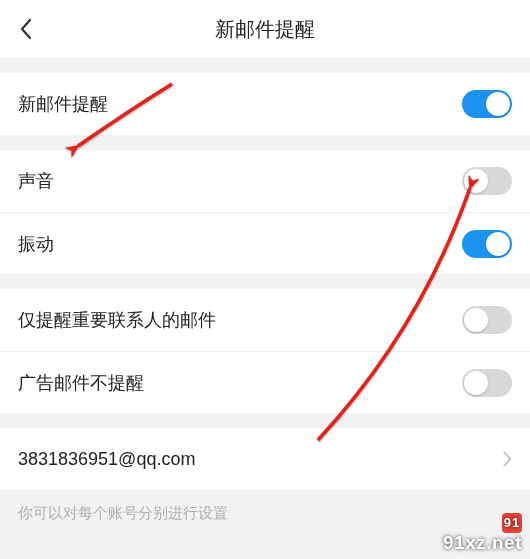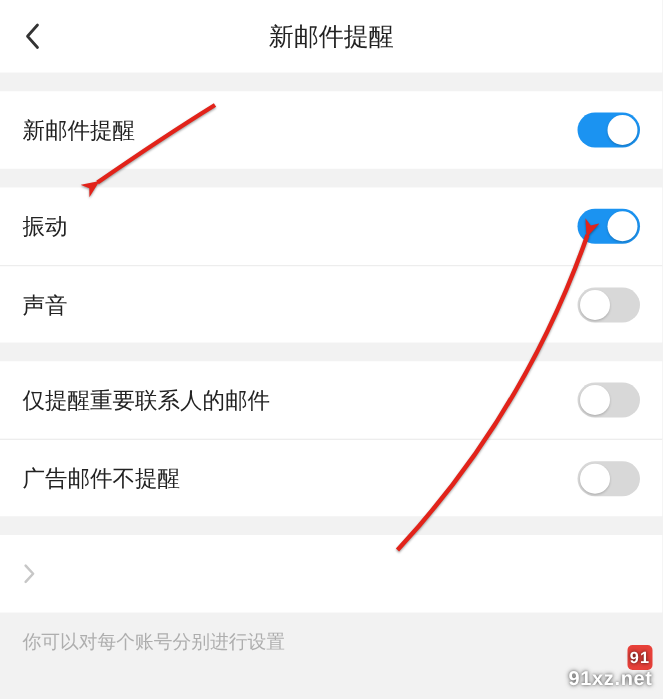--- a/index.html
+++ b/index.html
@@ -110,21 +110,21 @@
       justify-content: flex-end;
       gap: 4px;
     }
     .watermark .wm-top .glyph {
       width: 20px; height: 20px; border-radius: 4px;
       background: #e8413a;
       display: inline-flex; align-items: center; justify-content: center;
       color: #fff; font-size: 13px; font-weight: 700;
     }
     .watermark .wm-bottom {
-      font-size: 16px;
+      font-size: 19px;
       font-weight: 700;
       letter-spacing: 0.5px;
     }
   </style>
 </head>
 <body>
 
 <div class="header">
   <div class="back-icon">
     <svg width="14" height="22" viewBox="0 0 14 22">
@@ -140,46 +140,47 @@
   <div class="row">
     <span>新邮件提醒</span>
     <div class="toggle on"></div>
   </div>
 </div>
 
 <div class="section-gap"></div>
 
 <div class="group">
   <div class="row">
+    <span>声音</span>
+    <div class="toggle off"></div>
+  </div>
+  <div class="row">
     <span>振动</span>
     <div class="toggle on"></div>
   </div>
-  <div class="row">
-    <span>声音</span>
-    <div class="toggle off"></div>
-  </div>
 </div>
 
 <div class="section-gap"></div>
 
 <div class="group">
   <div class="row">
     <span>仅提醒重要联系人的邮件</span>
     <div class="toggle off"></div>
   </div>
   <div class="row">
     <span>广告邮件不提醒</span>
     <div class="toggle off"></div>
   </div>
 </div>
 
 <div class="section-gap"></div>
 
 <div class="group">
   <div class="row">
+    <span>3831836951@qq.com</span>
     <div class="chevron-right">
       <svg width="9" height="16" viewBox="0 0 9 16">
           <polyline points="1.5,1.5 7.5,8 1.5,14.5" fill="none" stroke="#c7c7c7" stroke-width="2" stroke-linecap="round" stroke-linejoin="round"></polyline>
         </svg>
     </div>
   </div>
 </div>
 
 <div class="footer-text">你可以对每个账号分别进行设置</div>
 

